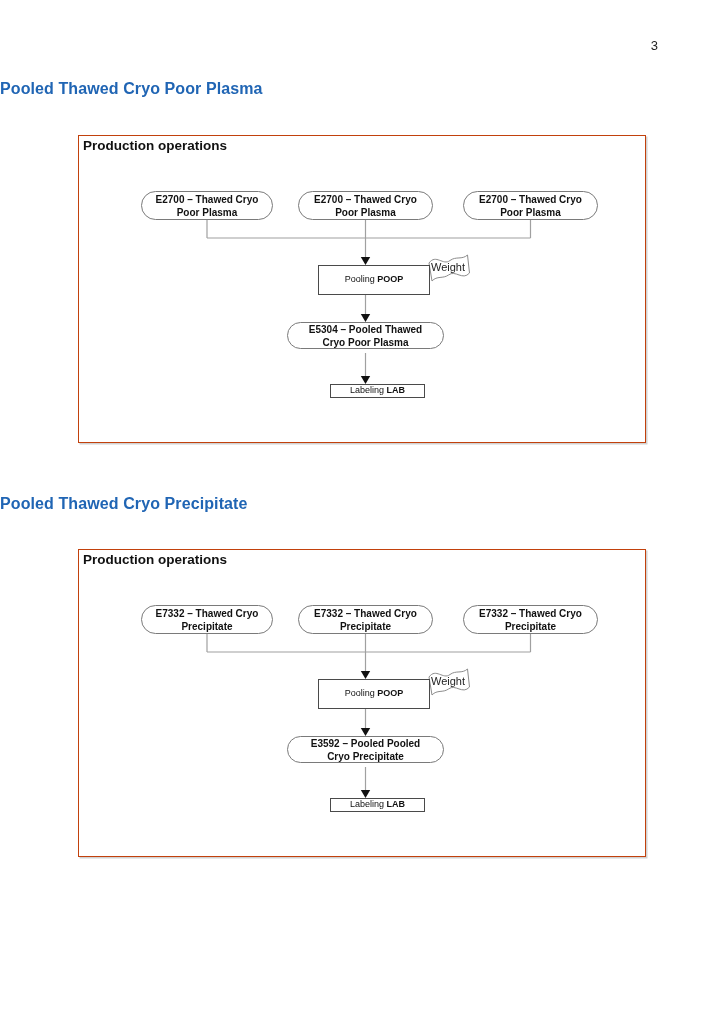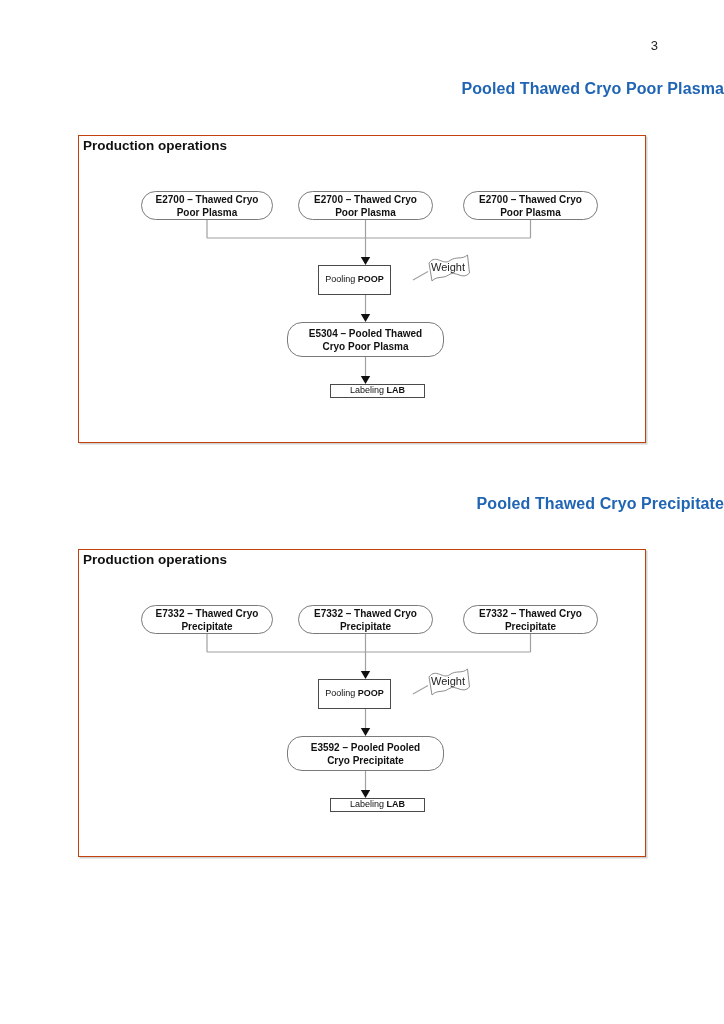--- a/index.html
+++ b/index.html
@@ -13,21 +13,21 @@
   }
   .page { position: relative; width: 724px; height: 1024px; background: #fff; }
 
   .page-number {
     position: absolute; top: 38px; right: 66px;
     font-size: 13px; color: #222;
   }
 
   .section-heading {
     position: absolute; left: 0; width: 724px;
-    text-align: right;
+    text-align: left;
     font-size: 16px; font-weight: bold;
     color: #2065b4;
     letter-spacing: 0.1px;
   }
   #heading-0 { top: 80px; }
   #heading-1 { top: 495px; }
 
   .frame {
     position: absolute; left: 78px; width: 568px; height: 308px;
     border: 1px solid #c2410c;
@@ -56,22 +56,22 @@
     font-weight: bold;
     padding: 2px 10px;
   }
   .rect {
     border: 1px solid #4a4a4a;
     font-size: 9px;
   }
   .src-0 { left: 62px;  top: 55px; width: 132px; height: 29px; }
   .src-1 { left: 219px; top: 55px; width: 135px; height: 29px; }
   .src-2 { left: 384px; top: 55px; width: 135px; height: 29px; }
-  .pooling-box  { left: 239px; top: 129px; width: 73px;  height: 30px; }
-  .pooled-box   { left: 208px; top: 186px; width: 157px; height: 35px; padding: 2px 16px; }
+  .pooling-box  { left: 239px; top: 129px; width: 112px;  height: 30px; }
+  .pooled-box   { left: 208px; top: 186px; width: 157px; height: 27px; padding: 2px 16px; }
   .labeling-box { left: 251px; top: 248px; width: 95px;  height: 14px; align-items: center; }
   .bold-code { font-weight: bold; }
 
   .connector-svg {
     position: absolute; left: 0; top: 0; width: 568px; height: 308px;
   }
   .conn { stroke: #a0a0a0; stroke-width: 1.2; fill: none; }
   .arrowhead { fill: #111; stroke: none; }
   .flag-shape { fill: #ffffff; stroke: #8c8c8c; stroke-width: 1; }
 

